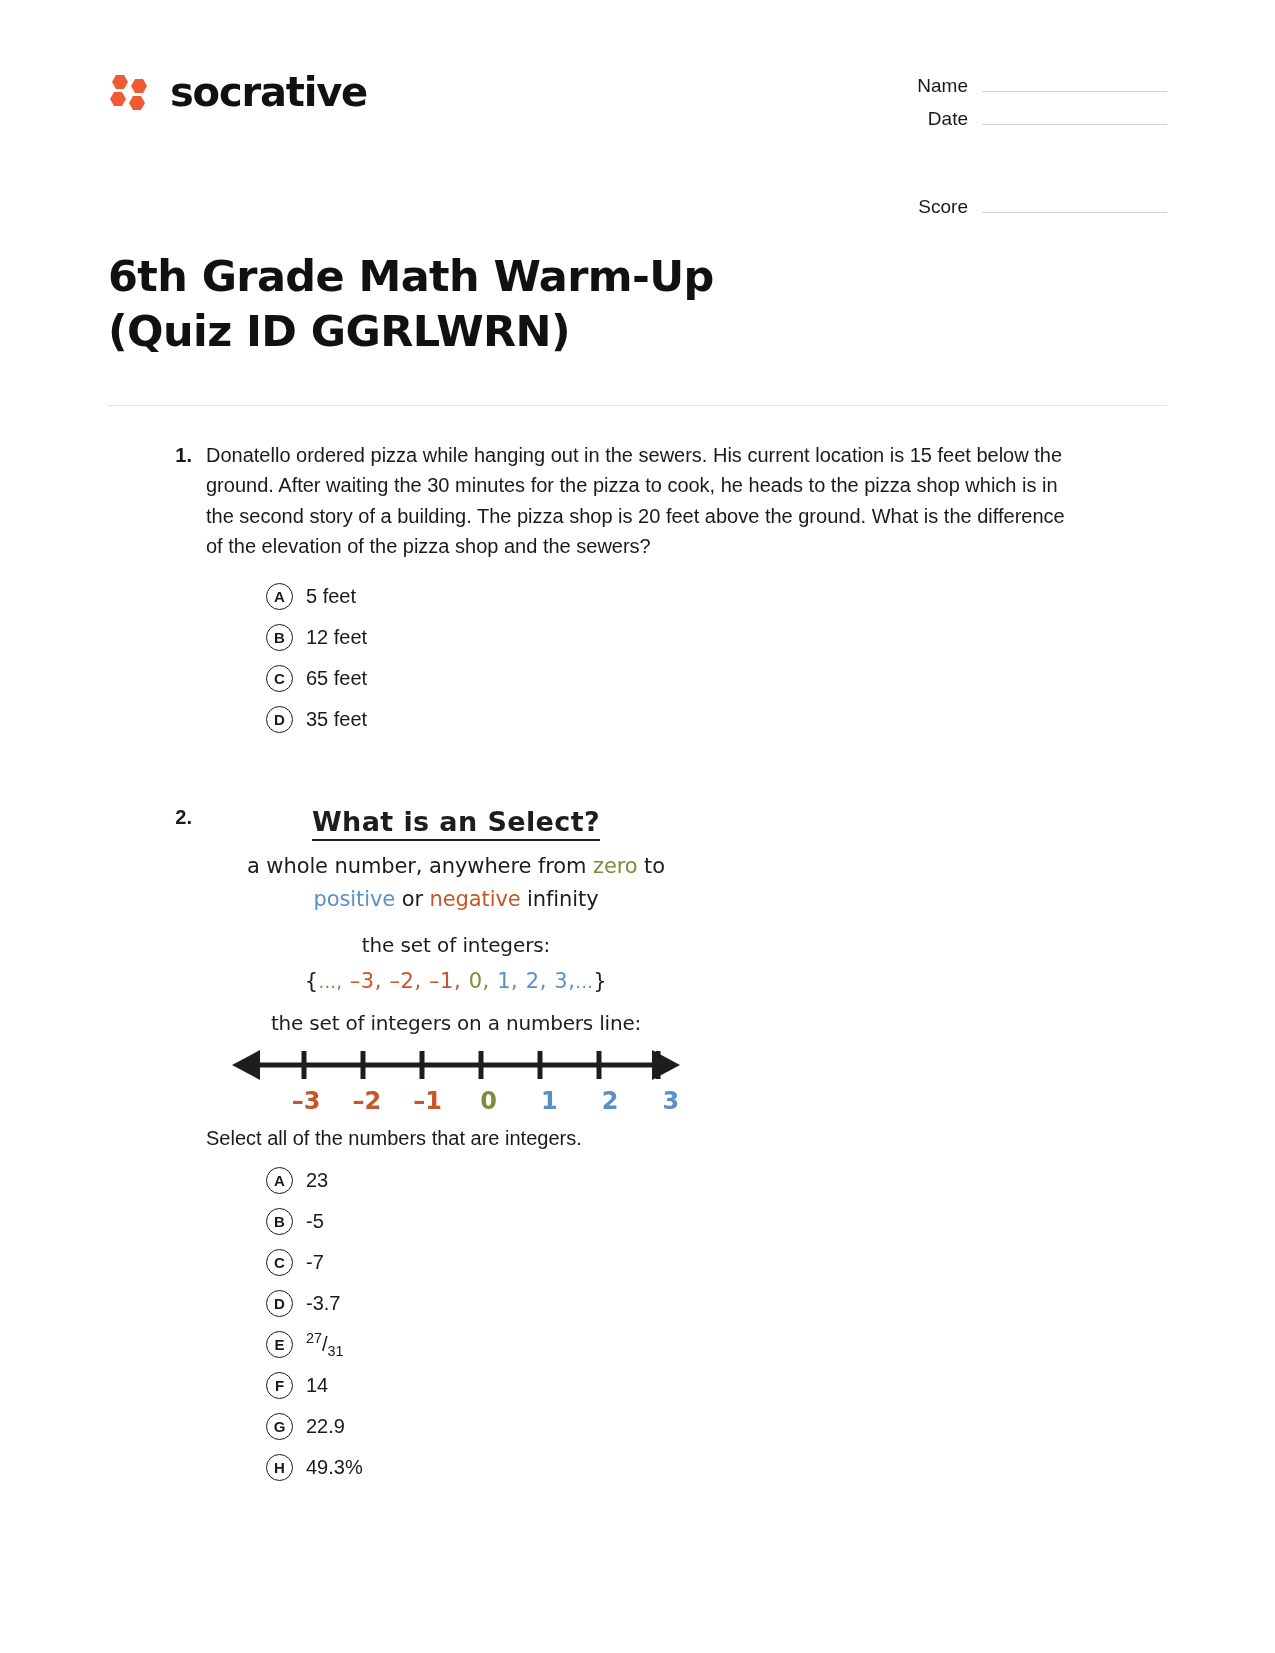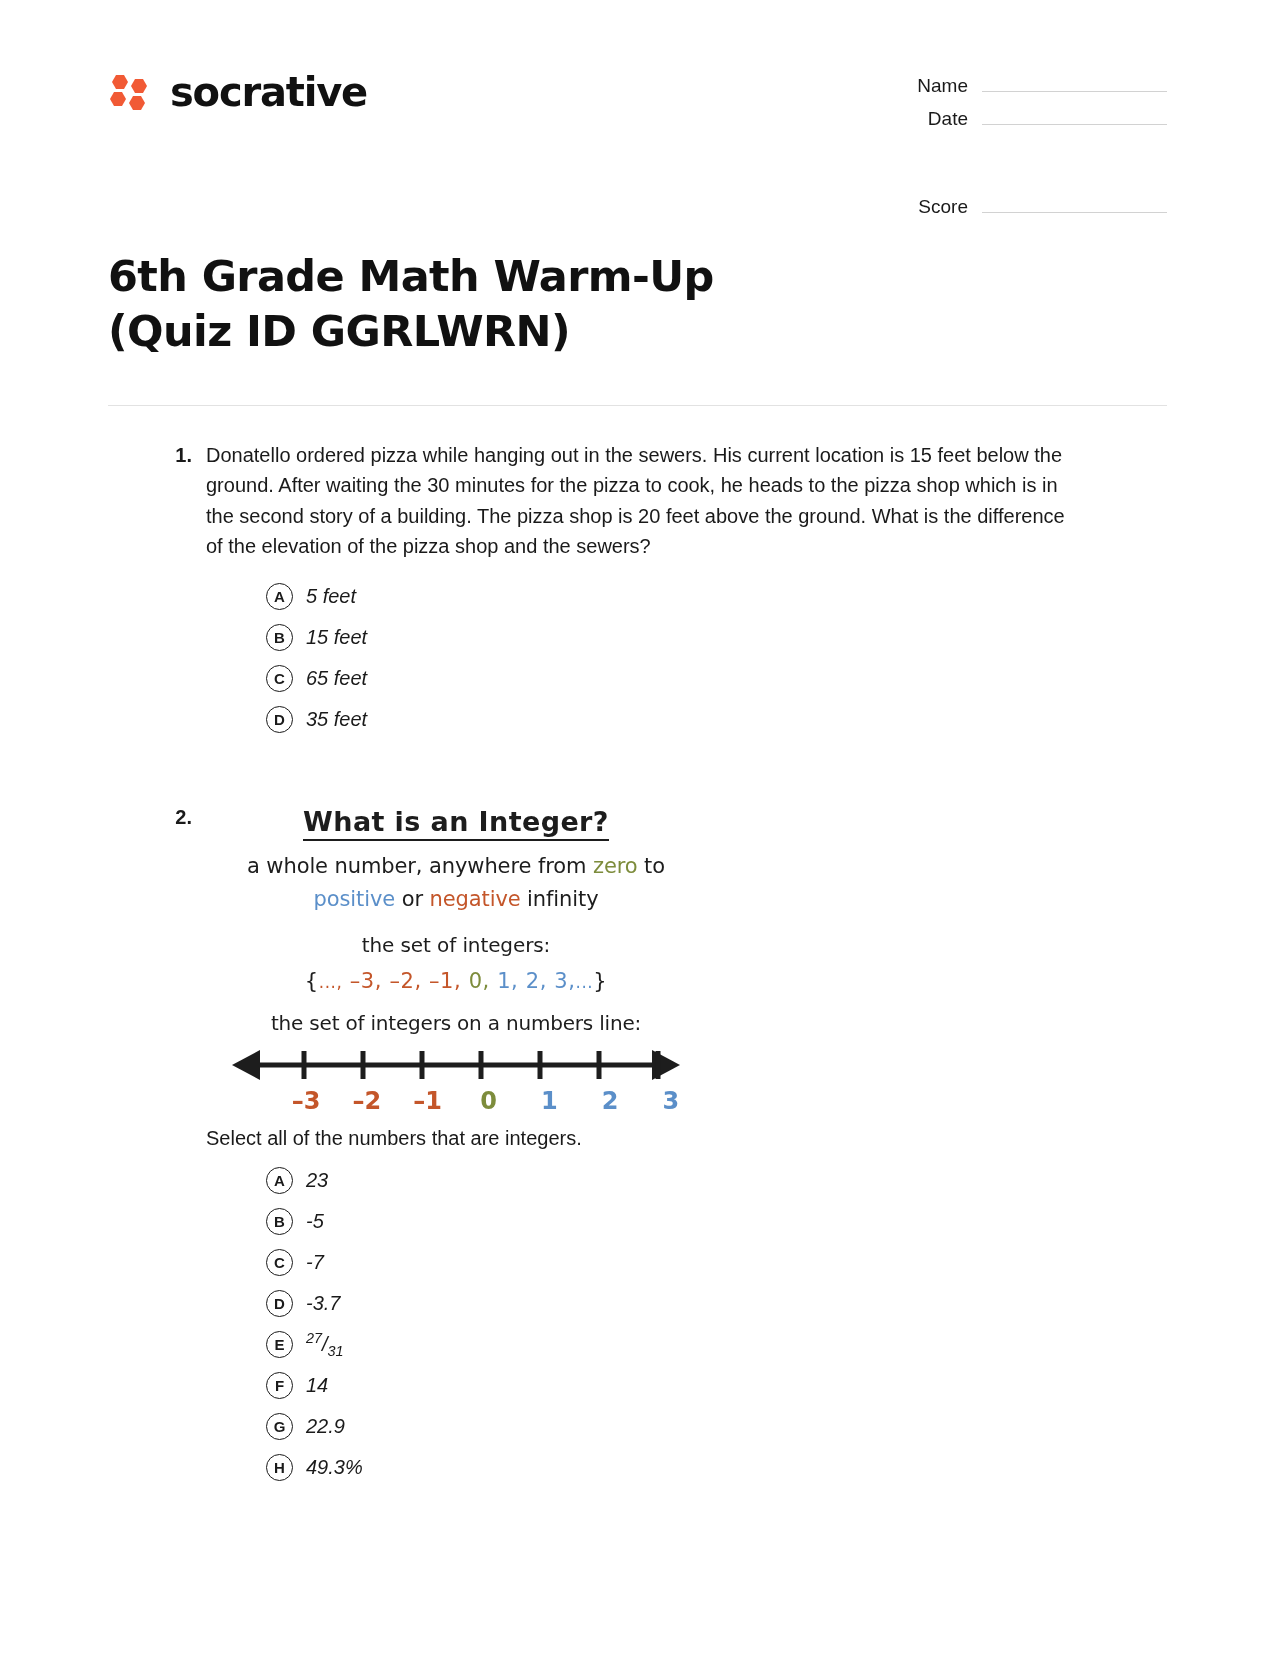--- a/index.html
+++ b/index.html
@@ -130,21 +130,20 @@
     align-items: center;
     justify-content: center;
     font-size: 15px;
     font-weight: 700;
     flex: 0 0 auto;
     line-height: 1;
   }
   .opt-text {
     font-size: 20px;
     line-height: 1.3;
-    font-style: italic;
   }
   .frac { display: inline-block; line-height: 1; }
   .frac sup { font-size: 0.72em; vertical-align: super; }
   .frac sub { font-size: 0.72em; vertical-align: sub; }
 
   
   .poster {
     font-family: "DejaVu Sans", sans-serif;
     width: 500px;
     margin-left: 102px;
@@ -266,41 +265,41 @@
         <div class="q-num">1.</div>
         <div class="q-text">Donatello ordered pizza while hanging out in the sewers. His current location is 15 feet below the ground. After waiting the 30 minutes for the pizza to cook, he heads to the pizza shop which is in the second story of a building. The pizza shop is 20 feet above the ground. What is the difference of the elevation of the pizza shop and the sewers?</div>
       </div>
       <div class="options">
         <div class="option">
           <div class="opt-bubble">A</div>
           <div class="opt-text">5 feet</div>
         </div>
         <div class="option">
           <div class="opt-bubble">B</div>
-          <div class="opt-text">15 feet</div>
+          <div class="opt-text">12 feet</div>
         </div>
         <div class="option">
           <div class="opt-bubble">C</div>
           <div class="opt-text">65 feet</div>
         </div>
         <div class="option">
           <div class="opt-bubble">D</div>
           <div class="opt-text">35 feet</div>
         </div>
       </div>
     </div>
 
     <div class="question" style="margin-top:62px;">
       <div class="q-head">
         <div class="q-num">2.</div>
 
         <div class="q-body" style="padding-left:0;">
 
           <div class="poster" style="margin-left:0;">
-            <div class="poster-title">What is an Integer?</div>
+            <div class="poster-title">What is an Select?</div>
 
             <div class="poster-def">
               <span>a whole number, anywhere from </span><span class="c-zero">zero</span><span> to</span><br>
               <span class="c-pos">positive</span><span> or </span><span class="c-neg">negative</span><span> infinity</span>
             </div>
 
             <div class="poster-sub">the set of integers:</div>
 
             <div class="poster-set">
               <span>{</span><span class="c-dots" style="font-size:0.8em;">...,</span>

